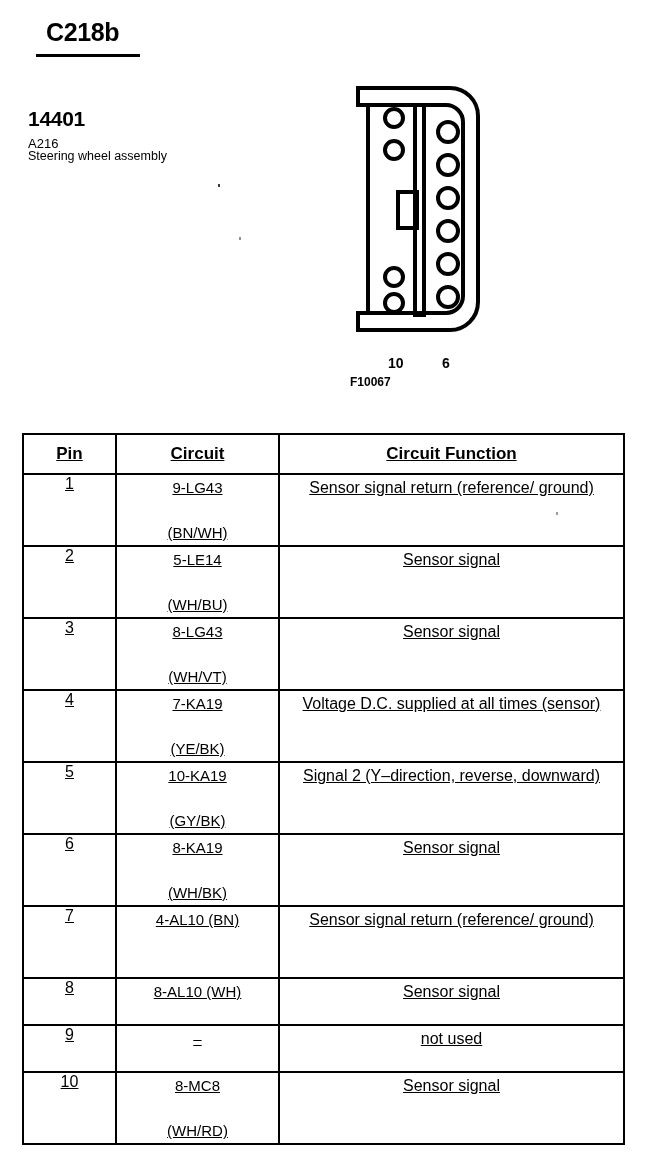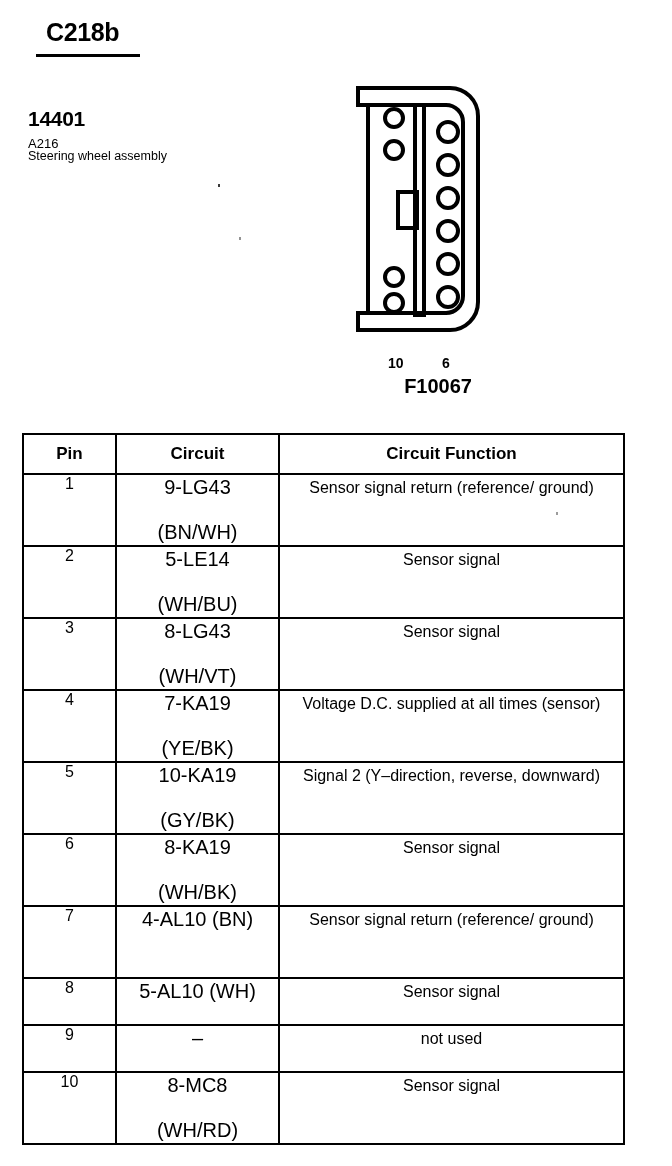--- a/index.html
+++ b/index.html
@@ -95,33 +95,34 @@
   #pin-label-right {
     position: absolute;
     left: 92px;
     top: 0;
   }
   #connector-figure-id {
     position: absolute;
     left: 350px;
     top: 375px;
     width: 140px;
-    text-align: right;
-    font-size: 20px;
+    text-align: left;
+    font-size: 12px;
     font-weight: bold;
     padding-right: 18px;
     box-sizing: border-box;
   }
 
   
   #pin-table-wrap {
     position: absolute;
     left: 22px;
     top: 433px;
     width: 520px;
+    text-decoration: underline;
   }
   table#pin-table {
     width: 100%;
     border-collapse: collapse;
     table-layout: fixed;
   }
   table#pin-table th,
   table#pin-table td {
     border: 2px solid #000;
     vertical-align: top;
@@ -139,21 +140,21 @@
   .col-circ  { width: 163px; }
   .col-func  { width: 345px; }
 
   td.cell-pin {
     text-align: center;
     font-size: 16px;
     padding-top: 9px;
   }
   td.cell-circuit {
     text-align: center;
-    font-size: 20px;
+    font-size: 15px;
     padding-top: 9px;
     line-height: 25px;
   }
   td.cell-function {
     text-align: center;
     font-size: 16px;
     padding: 9px 6px 4px 10px;
     line-height: 25px;
   }
   .circuit-color { display: block; margin-top: 20px; }
@@ -265,21 +266,21 @@
           <td class="cell-circuit"><span>8-KA19</span><span class="circuit-color">(WH/BK)</span></td>
           <td class="cell-function">Sensor signal</td>
         </tr>
         <tr style="height: 72px;">
           <td class="cell-pin">7</td>
           <td class="cell-circuit"><span>4-AL10 (BN)</span><span class="circuit-color"></span></td>
           <td class="cell-function">Sensor signal return (reference/ ground)</td>
         </tr>
         <tr style="height: 38px;">
           <td class="cell-pin">8</td>
-          <td class="cell-circuit"><span>5-AL10 (WH)</span><span class="circuit-color"></span></td>
+          <td class="cell-circuit"><span>8-AL10 (WH)</span><span class="circuit-color"></span></td>
           <td class="cell-function">Sensor signal</td>
         </tr>
         <tr style="height: 38px;">
           <td class="cell-pin">9</td>
           <td class="cell-circuit"><span>–</span><span class="circuit-color"></span></td>
           <td class="cell-function">not used</td>
         </tr>
         <tr style="height: 66px;">
           <td class="cell-pin">10</td>
           <td class="cell-circuit"><span>8-MC8</span><span class="circuit-color">(WH/RD)</span></td>

